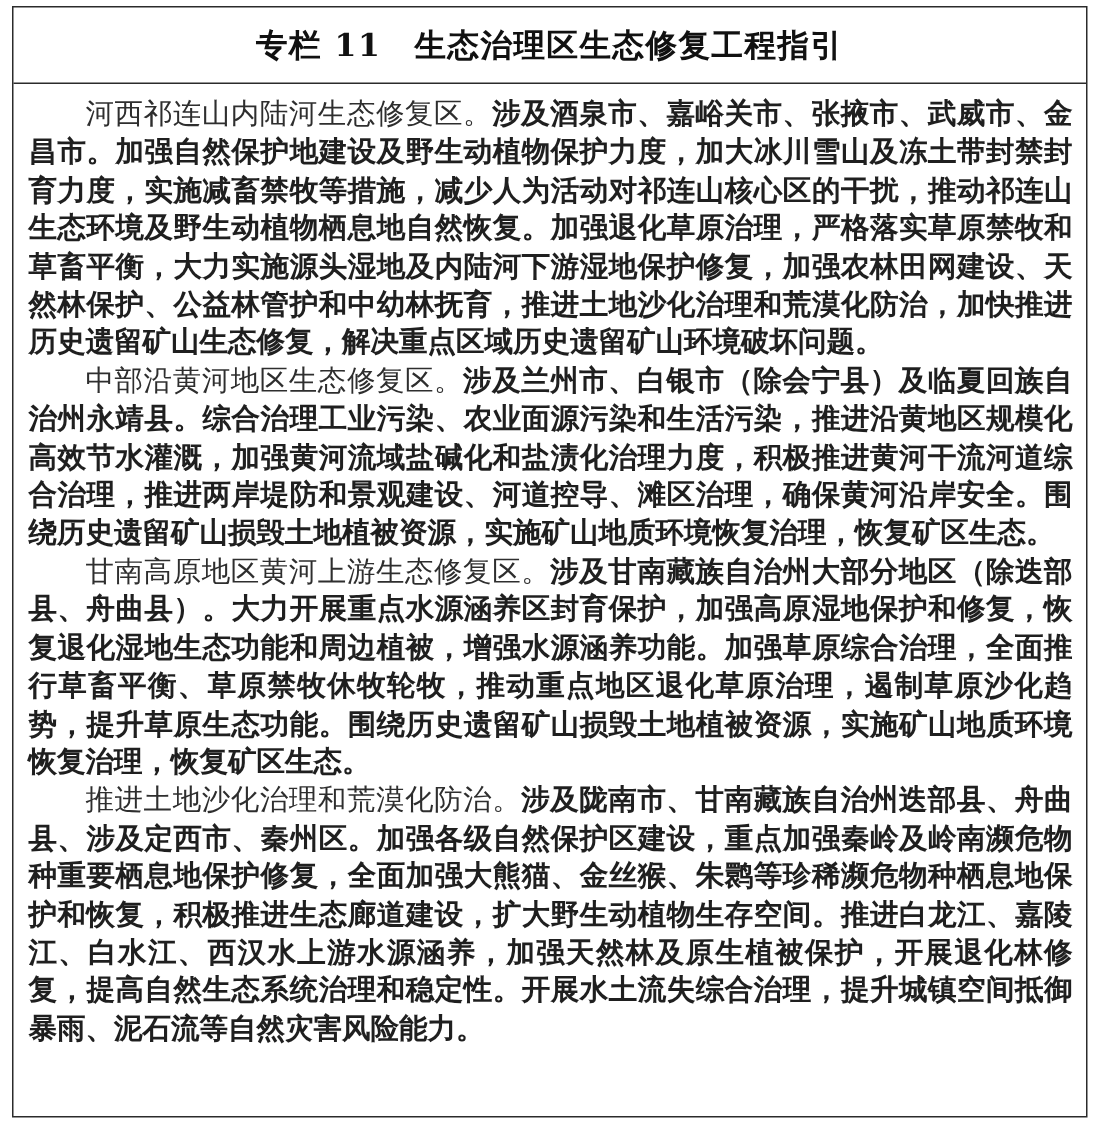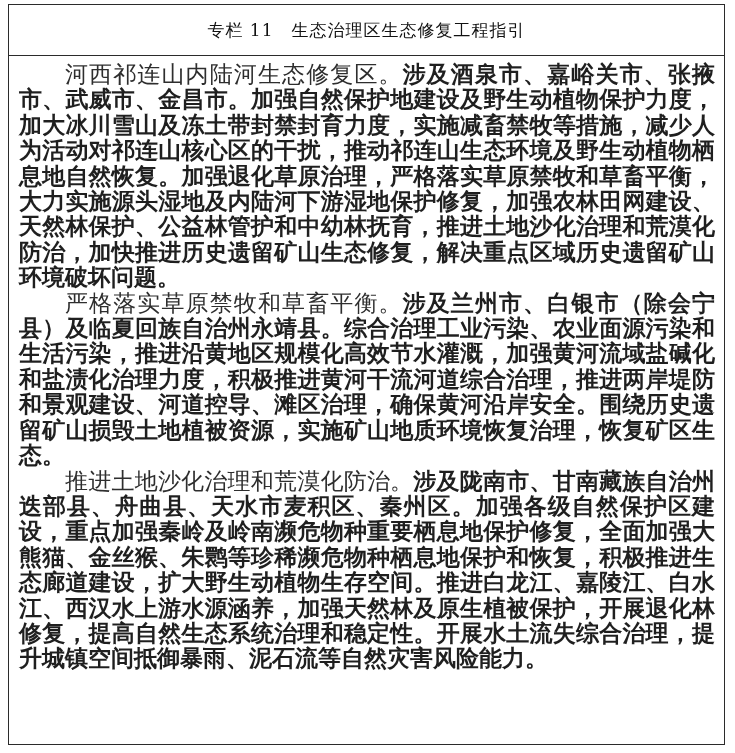--- a/index.html
+++ b/index.html
@@ -25,33 +25,32 @@
     box-sizing:border-box;
     background:#ffffff;
   }
   .panel-title{
     height:51px;
     border-bottom:1.5px solid #2b2b2b;
     box-sizing:border-box;
     display:flex;
     align-items:center;
     justify-content:center;
-    font-size:17px;
-    font-weight:normal;
+    font-size:21px;
+    font-weight:bold;
     letter-spacing:1px;
     color:#111111;
   }
   .panel-body{
     padding:8px 9px 0 10px;
-    font-size:23px;
+    font-size:19px;
     line-height:25.4px;
     text-align:justify;
     text-justify:inter-ideograph;
     color:#1f1f1f;
-    font-family:Liberation Mono, monospace;
   }
   .para{
     margin:0;
     text-indent:2em;
   }
   .lead{
     font-weight:400;
     color:#2e2e2e;
   }
   .body-text{
@@ -60,20 +59,21 @@
 </style>
 </head>
 <body>
 
 <div class="page">
   <div class="panel">
     <div class="panel-title">专栏 11　生态治理区生态修复工程指引</div>
     <div class="panel-body">
   <p class="para"><span class="lead">河西祁连山内陆河生态修复区。</span><span class="body-text">涉及酒泉市、嘉峪关市、张掖市、武威市、金昌市。加强自然保护地建设及野生动植物保护力度，加大冰川雪山及冻土带封禁封育力度，实施减畜禁牧等措施，减少人为活动对祁连山核心区的干扰，推动祁连山生态环境及野生动植物栖息地自然恢复。加强退化草原治理，严格落实草原禁牧和草畜平衡，大力实施源头湿地及内陆河下游湿地保护修复，加强农林田网建设、天然林保护、公益林管护和中幼林抚育，推进土地沙化治理和荒漠化防治，加快推进历史遗留矿山生态修复，解决重点区域历史遗留矿山环境破坏问题。</span></p>
 
-  <p class="para"><span class="lead">严格落实草原禁牧和草畜平衡。</span><span class="body-text">涉及兰州市、白银市（除会宁县）及临夏回族自治州永靖县。综合治理工业污染、农业面源污染和生活污染，推进沿黄地区规模化高效节水灌溉，加强黄河流域盐碱化和盐渍化治理力度，积极推进黄河干流河道综合治理，推进两岸堤防和景观建设、河道控导、滩区治理，确保黄河沿岸安全。围绕历史遗留矿山损毁土地植被资源，实施矿山地质环境恢复治理，恢复矿区生态。</span></p>
+  <p class="para"><span class="lead">中部沿黄河地区生态修复区。</span><span class="body-text">涉及兰州市、白银市（除会宁县）及临夏回族自治州永靖县。综合治理工业污染、农业面源污染和生活污染，推进沿黄地区规模化高效节水灌溉，加强黄河流域盐碱化和盐渍化治理力度，积极推进黄河干流河道综合治理，推进两岸堤防和景观建设、河道控导、滩区治理，确保黄河沿岸安全。围绕历史遗留矿山损毁土地植被资源，实施矿山地质环境恢复治理，恢复矿区生态。</span></p>
 
 
+  <p class="para"><span class="lead">甘南高原地区黄河上游生态修复区。</span><span class="body-text">涉及甘南藏族自治州大部分地区（除迭部县、舟曲县）。大力开展重点水源涵养区封育保护，加强高原湿地保护和修复，恢复退化湿地生态功能和周边植被，增强水源涵养功能。加强草原综合治理，全面推行草畜平衡、草原禁牧休牧轮牧，推动重点地区退化草原治理，遏制草原沙化趋势，提升草原生态功能。围绕历史遗留矿山损毁土地植被资源，实施矿山地质环境恢复治理，恢复矿区生态。</span></p>
 
-  <p class="para"><span class="lead">推进土地沙化治理和荒漠化防治。</span><span class="body-text">涉及陇南市、甘南藏族自治州迭部县、舟曲县、天水市麦积区、秦州区。加强各级自然保护区建设，重点加强秦岭及岭南濒危物种重要栖息地保护修复，全面加强大熊猫、金丝猴、朱鹮等珍稀濒危物种栖息地保护和恢复，积极推进生态廊道建设，扩大野生动植物生存空间。推进白龙江、嘉陵江、白水江、西汉水上游水源涵养，加强天然林及原生植被保护，开展退化林修复，提高自然生态系统治理和稳定性。开展水土流失综合治理，提升城镇空间抵御暴雨、泥石流等自然灾害风险能力。</span></p>
+  <p class="para"><span class="lead">推进土地沙化治理和荒漠化防治。</span><span class="body-text">涉及陇南市、甘南藏族自治州迭部县、舟曲县、涉及定西市、秦州区。加强各级自然保护区建设，重点加强秦岭及岭南濒危物种重要栖息地保护修复，全面加强大熊猫、金丝猴、朱鹮等珍稀濒危物种栖息地保护和恢复，积极推进生态廊道建设，扩大野生动植物生存空间。推进白龙江、嘉陵江、白水江、西汉水上游水源涵养，加强天然林及原生植被保护，开展退化林修复，提高自然生态系统治理和稳定性。开展水土流失综合治理，提升城镇空间抵御暴雨、泥石流等自然灾害风险能力。</span></p>
 </div>
   </div>
 </div>
 
 </body></html>

